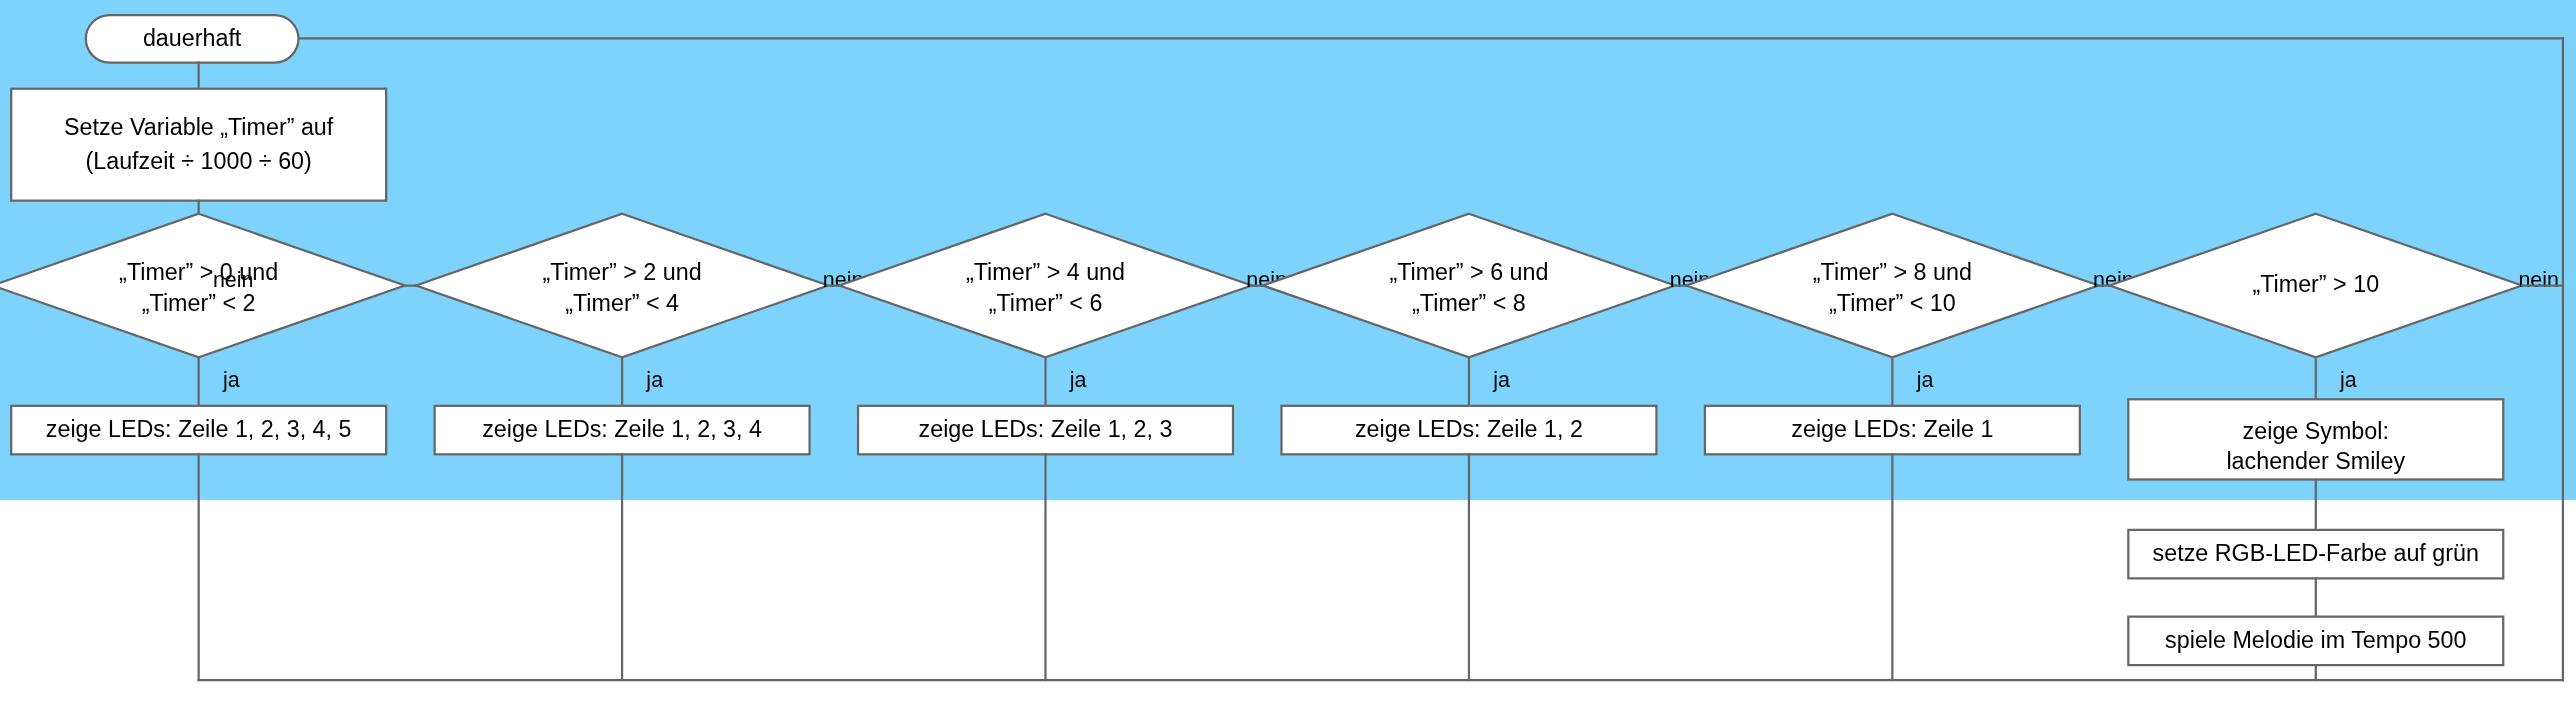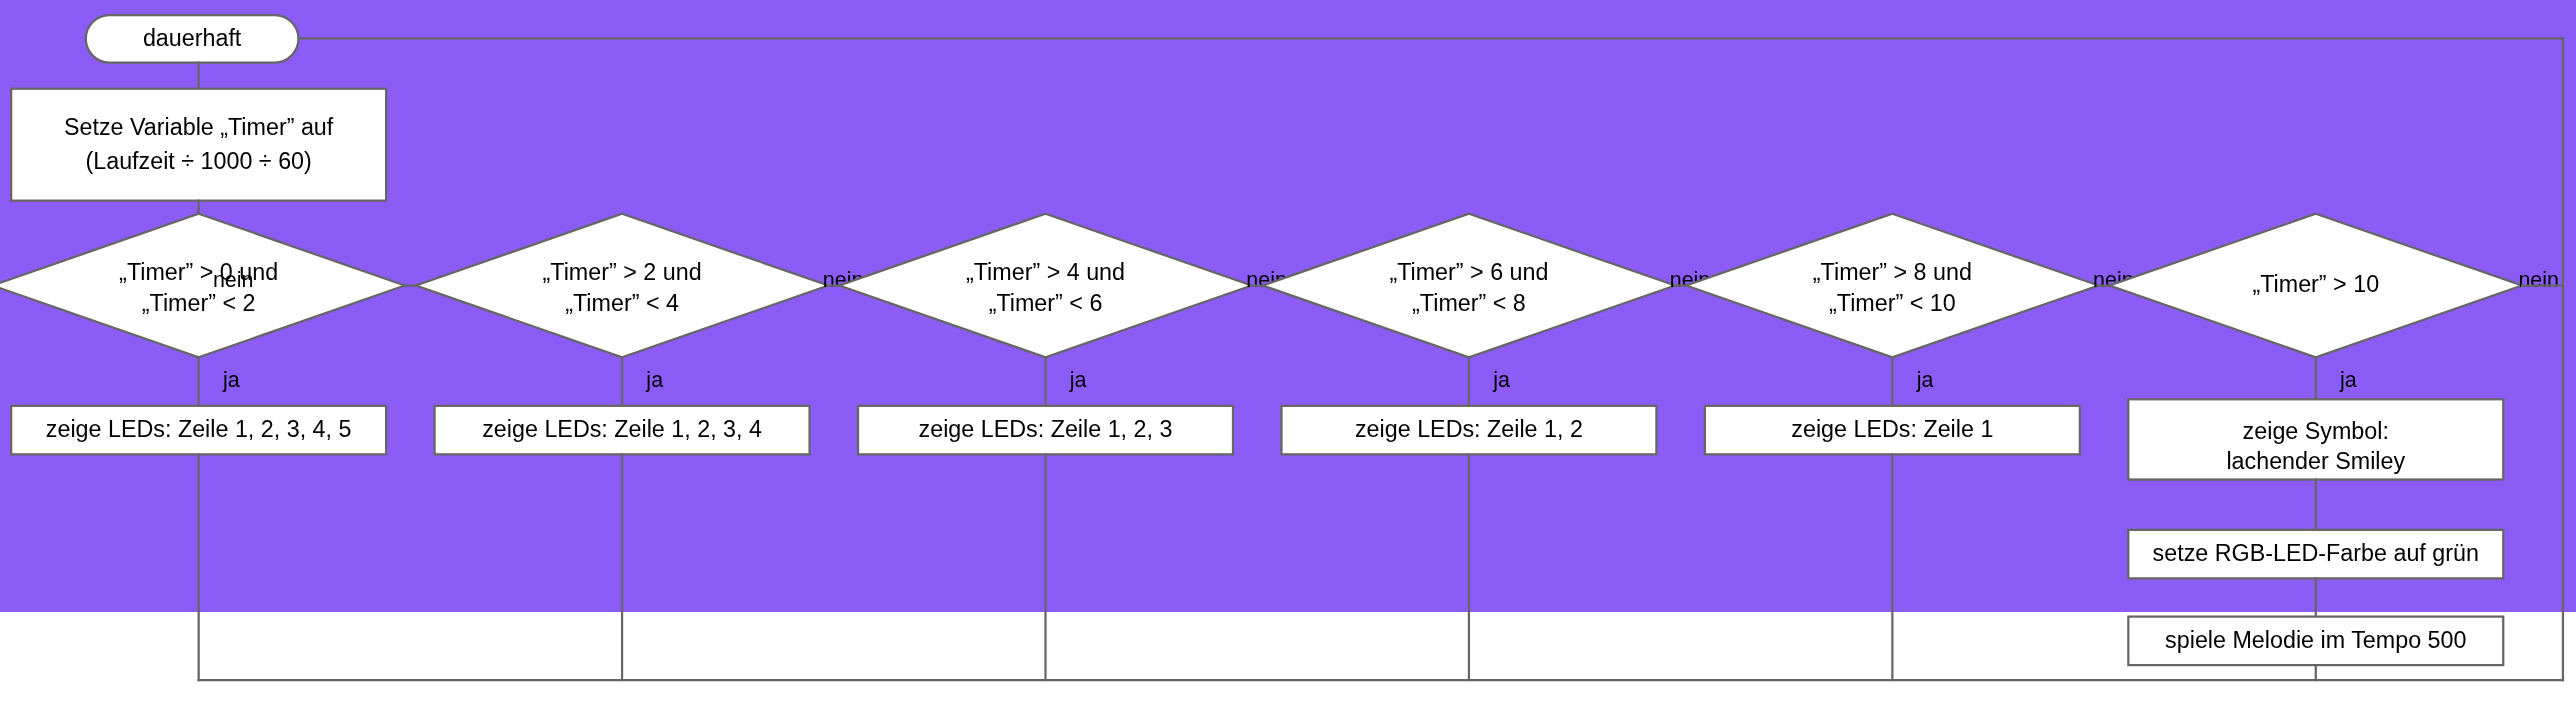--- a/index.html
+++ b/index.html
@@ -9,22 +9,22 @@
   }
   body {
     width: 2576px;
     height: 710px;
     overflow: hidden;
     font-family: "Liberation Sans", sans-serif;
   }
   #flow-root {
     position: relative;
     width: 2576px;
-    height: 612px;
-    background: #8b5cf6;
+    height: 500px;
+    background: #7dd3fc;
   }
   svg#flow-svg {
     position: absolute;
     top: 0;
     left: 0;
     width: 2576px;
     height: 710px;
     display: block;
   }
   .shape-stroke {

